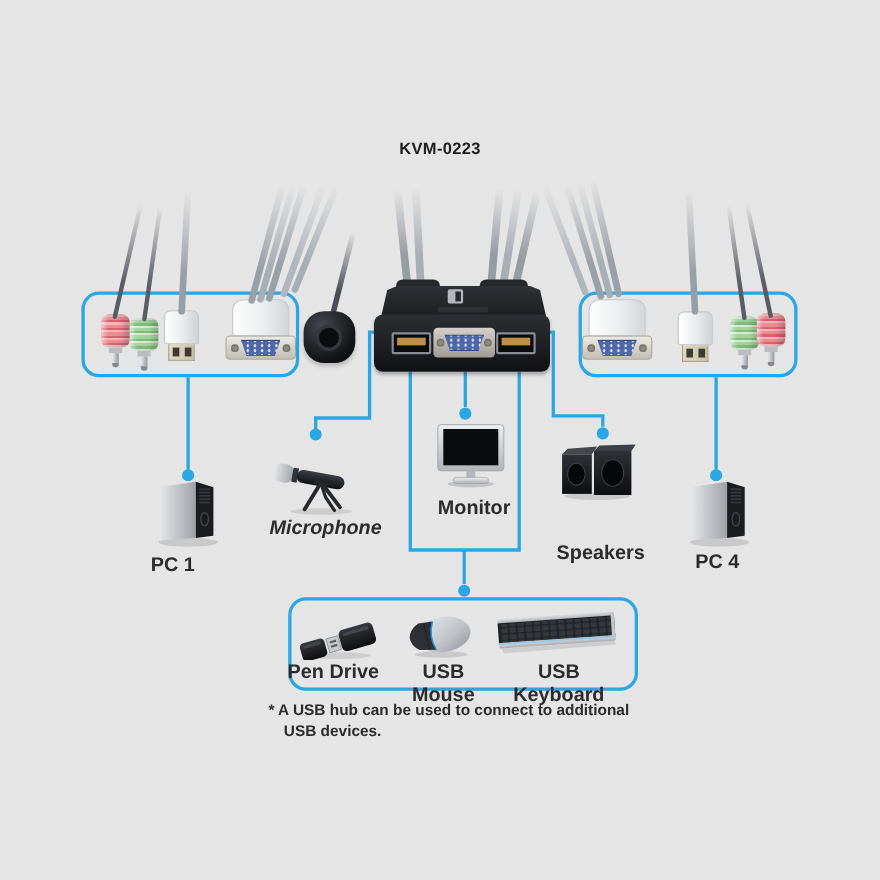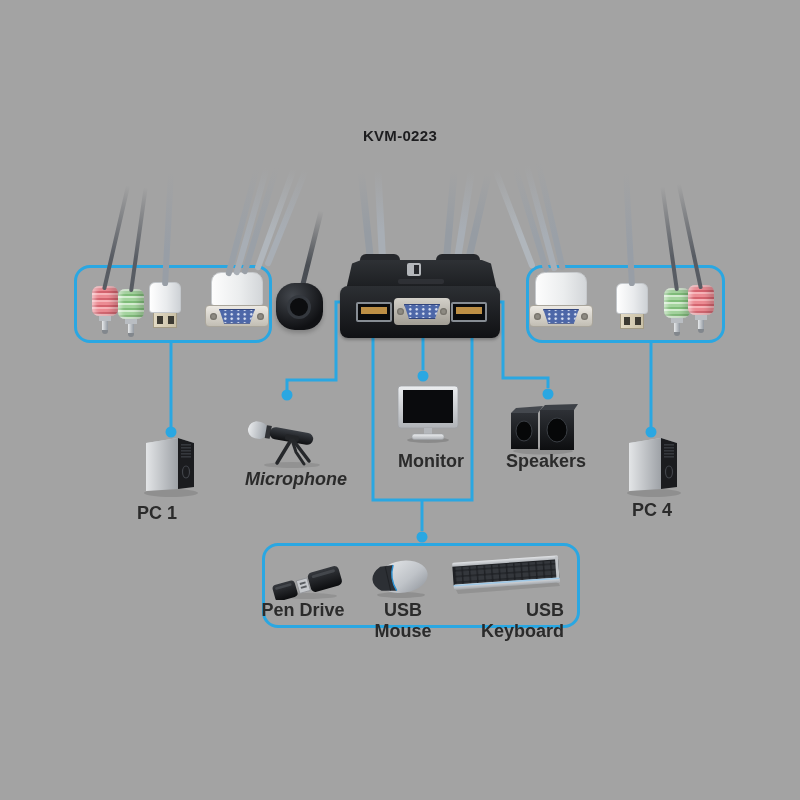--- a/index.html
+++ b/index.html
@@ -1,16 +1,16 @@
 <!DOCTYPE html>
 <html><head>
 <meta charset="utf-8">
 <style>
   html,body{margin:0;padding:0;background:#fff;}
-  .stage{position:relative;width:800px;height:800px;background:#a3a3a3;margin:0 auto;overflow:hidden;
+  .stage{position:relative;width:800px;height:800px;background:#e5e5e5;margin:0 auto;overflow:hidden;
          font-family:"Liberation Sans","DejaVu Sans",sans-serif;}
   
   .cable{position:absolute;transform-origin:50% 100%;border-radius:3px;z-index:5;
          background:linear-gradient(to top,var(--c) 0%,var(--c) 30%,rgba(255,255,255,0) 96%);}
   
   .jack{position:absolute;width:26px;z-index:3;display:flex;flex-direction:column;align-items:center;}
   .jack-body{width:26px;height:30px;border-radius:7px;box-shadow:inset -5px 0 6px rgba(0,0,0,.18),inset 3px 0 4px rgba(255,255,255,.5);}
   .jack-pink .jack-body{background:repeating-linear-gradient(to bottom,#f7b3b8 0 2px,#ec8b93 2px 5px,#d4636e 5px 7px);}
   .jack-green .jack-body{background:repeating-linear-gradient(to bottom,#d4ecd0 0 2px,#a4d49e 2px 5px,#7fbc79 5px 7px);}
   .jack-neck{width:12px;height:5px;background:#b9bdc2;}
@@ -342,20 +342,24 @@
       <rect x="7" y="14" width="102" height="17" fill="url(#patKeys)"></rect>
       <rect x="108" y="10" width="3" height="26" fill="#c2c5c9"></rect>
       <rect x="5" y="31" width="106" height="5" rx="1.5" fill="url(#gradKb)"></rect>
       <rect x="5" y="31.2" width="106" height="1.5" fill="#8fc3e8" opacity=".8"></rect>
     </g>
   </svg>
 
   <div class="label" style="left:126px;top:503px;width:62px;">PC 1</div>
   <div class="label" style="left:245px;top:469px;width:94px;font-style:italic;">Microphone</div>
   <div class="label" style="left:398px;top:451px;width:62px;">Monitor</div>
-  <div class="label" style="left:506px;top:451px;width:74px;">Speakers</div>
+  <div class="label" style="left:506px;top:492px;width:74px;">Speakers</div>
   <div class="label" style="left:621px;top:500px;width:62px;">PC 4</div>
   <div class="label" style="left:258px;top:600px;width:90px;">Pen Drive</div>
   <div class="label" style="left:358px;top:600px;width:90px;">USB Mouse</div>
-  <div class="label" style="left:452px;top:600px;width:112px;text-align:right;">USB Keyboard</div>
-
+  <div class="label" style="left:452px;top:600px;width:112px;">USB Keyboard</div>
+
+  <div class="footnote">
+    <span>* A USB hub can be used to connect to additional</span>
+    <span class="l2">USB devices.</span>
+  </div>
 
 </div>
 
 </body></html>

